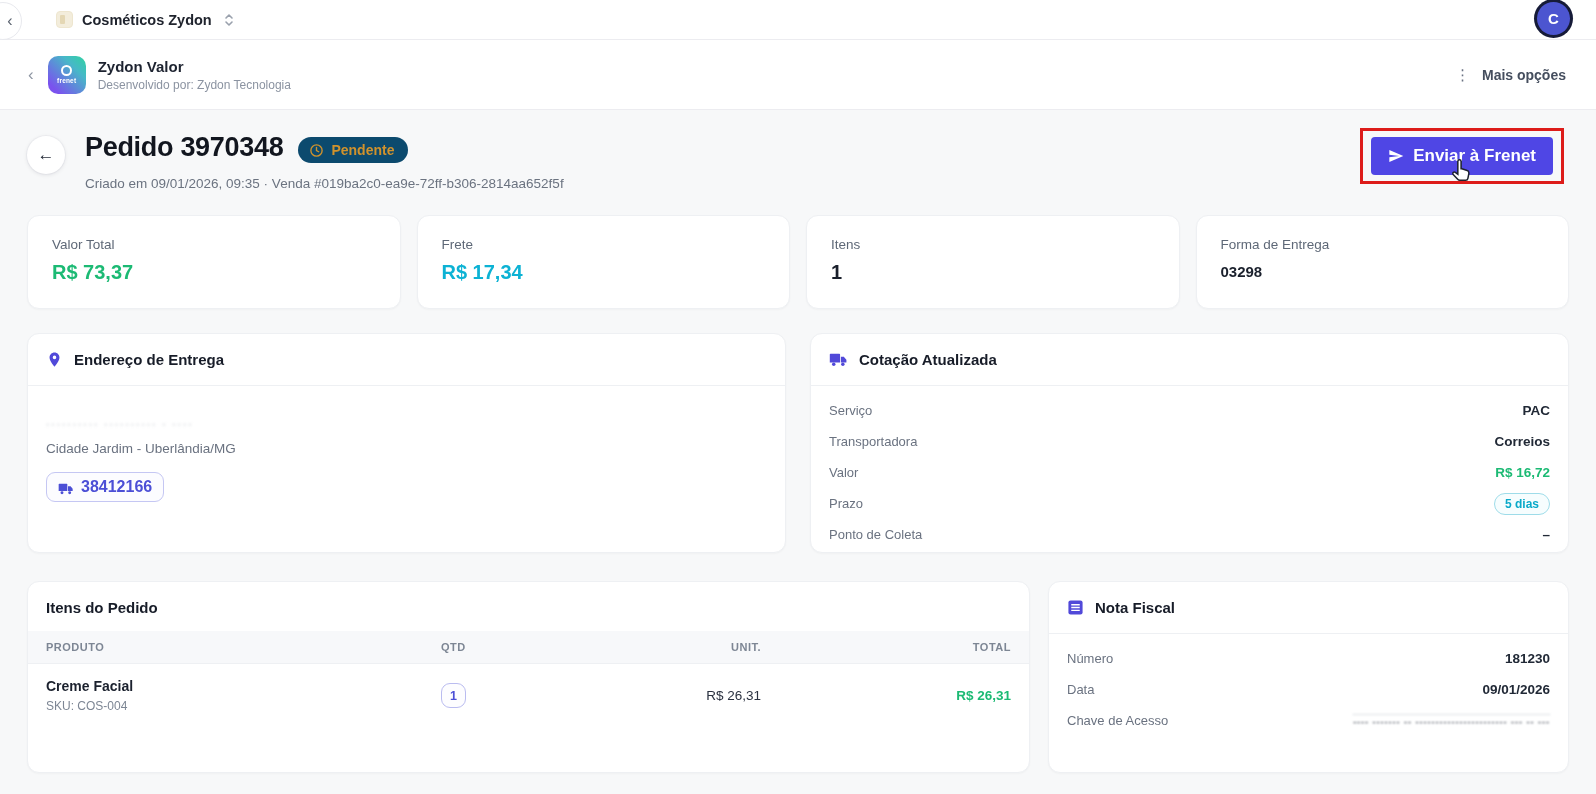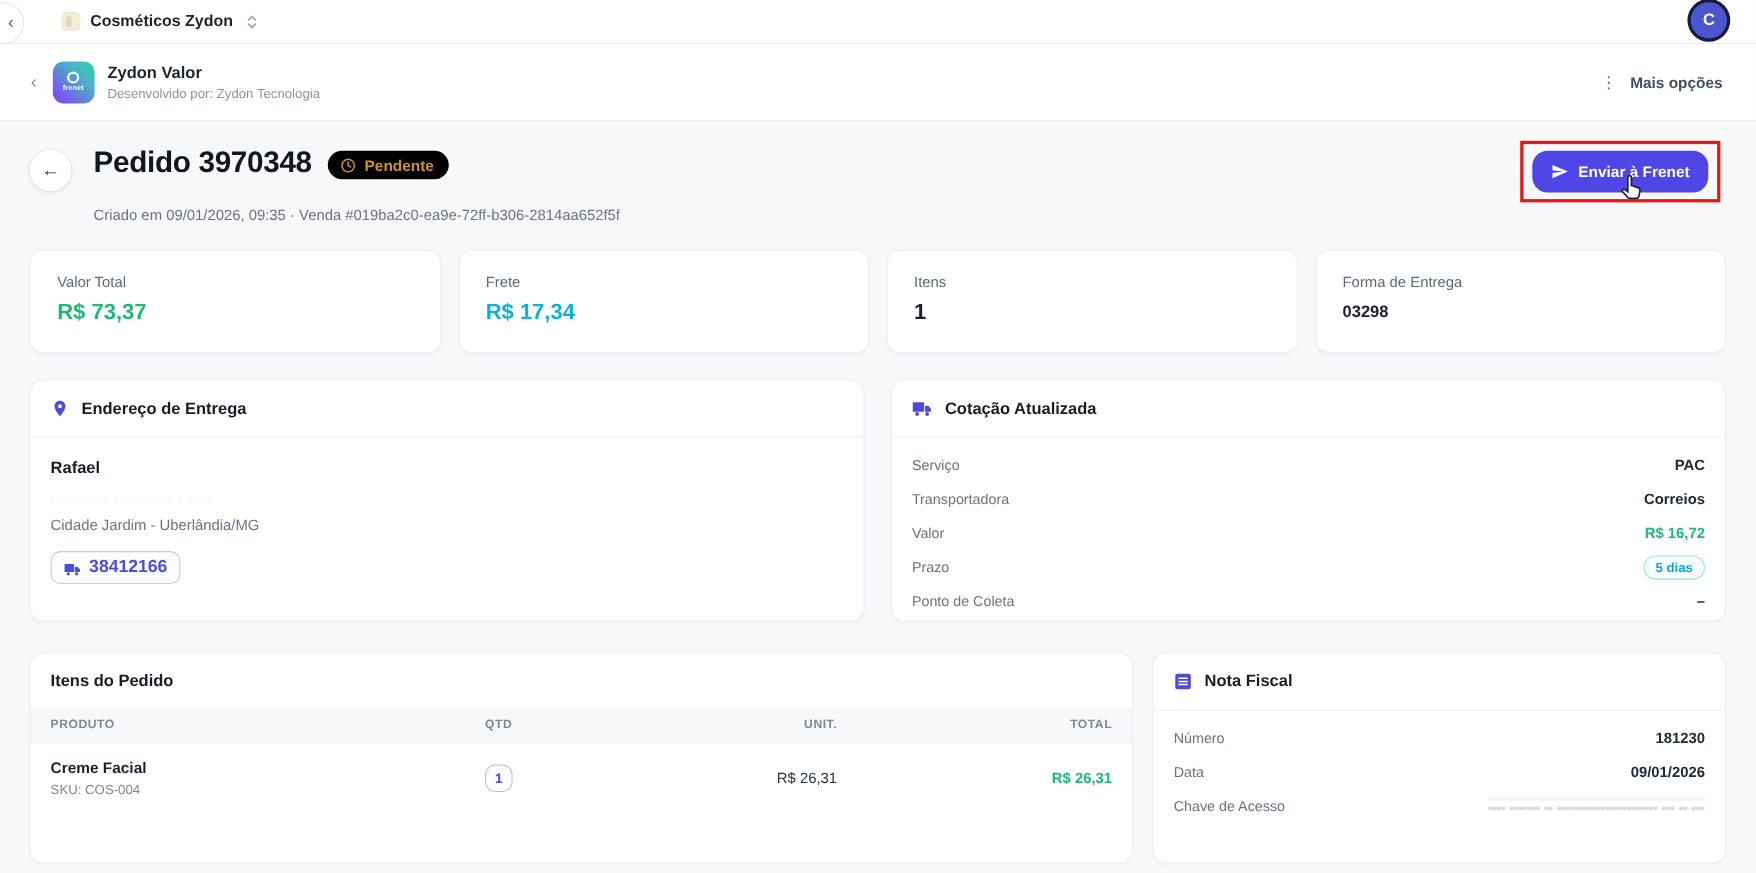--- a/index.html
+++ b/index.html
@@ -75,34 +75,34 @@
     width:38px; height:38px; border-radius:50%; background:#fff;
     box-shadow:0 1px 4px rgba(20,24,40,.10), 0 0 0 1px #f0f1f4;
     display:flex; align-items:center; justify-content:center;
     font-size:17px; color:#272d3a; cursor:pointer; margin-top:4px;
   }
   .title-block { margin-left:20px; }
   .title-line { display:flex; align-items:flex-end; gap:15px; }
   .page-title { font-size:27px; font-weight:800; color:#12161f; letter-spacing:-.3px; }
   .status-badge {
     display:inline-flex; align-items:center; gap:7px;
-    background:#000000; color:#d1922c; font-size:14px; font-weight:700;
+    background:#0c4a6e; color:#d1922c; font-size:14px; font-weight:700;
     border-radius:999px; padding:5px 14px 5px 11px;
   }
-  .page-subtitle { margin-top:25px; font-size:13.5px; color:#6b7380; }
+  .page-subtitle { margin-top:13px; font-size:13.5px; color:#6b7380; }
 
   .action-wrap {
     margin-left:auto; position:relative;
     border:3px solid #dd1c1a; padding:6px 8px; margin-top:-4px; margin-right:5px;
   }
   .primary-btn {
     display:flex; align-items:center; gap:9px;
     background:#4f46e5; color:#fff; border:none; cursor:pointer;
-    font-family:inherit; font-size:14px; font-weight:700;
-    height:38px; padding:0 17px; border-radius:14px;justify-content:center;
+    font-family:inherit; font-size:17px; font-weight:700;
+    height:38px; padding:0 17px; border-radius:4px;justify-content:center;
   }
   .cursor-hand { position:absolute; left:84px; top:26px; pointer-events:none; }
 
   
   .stats-row {
     margin-top:24px; display:grid; grid-template-columns:repeat(4,1fr); gap:16px;
   }
   .stat-card {
     background:#fff; border:1px solid #eef0f3; border-radius:12px;
     padding:21px 24px; height:94px;
@@ -277,21 +277,20 @@
   <div class="mid-row">
 
     <section class="card">
       <div class="card-header">
         <svg class="icon-indigo" width="17" height="17" viewBox="0 0 24 24" fill="currentColor">
           <path d="M12 2C8.1 2 5 5.1 5 9c0 5.2 7 13 7 13s7-7.8 7-13c0-3.9-3.1-7-7-7zm0 9.5A2.5 2.5 0 1 1 12 6.5a2.5 2.5 0 0 1 0 5z"></path>
         </svg>
         <span class="card-title">Endereço de Entrega</span>
       </div>
       <div class="addr-body">
-        <div class="addr-name">Rafael</div>
         <div class="addr-redacted">·········· ·········· · ····</div>
         <div class="addr-city">Cidade Jardim - Uberlândia/MG</div>
         <div class="cep-chip">
           <svg width="16" height="14" viewBox="0 0 24 20" fill="currentColor">
             <path d="M1 2h12a1 1 0 0 1 1 1v10H1V3a1 1 0 0 1 1-1z"></path>
             <path d="M15 6h3.4c.3 0 .6.1.8.4l2.5 3c.2.2.3.5.3.8V13h-7V6z"></path>
             <circle cx="6" cy="15.5" r="2.2"></circle>
             <circle cx="17.5" cy="15.5" r="2.2"></circle>
           </svg>
           <span>38412166</span>

